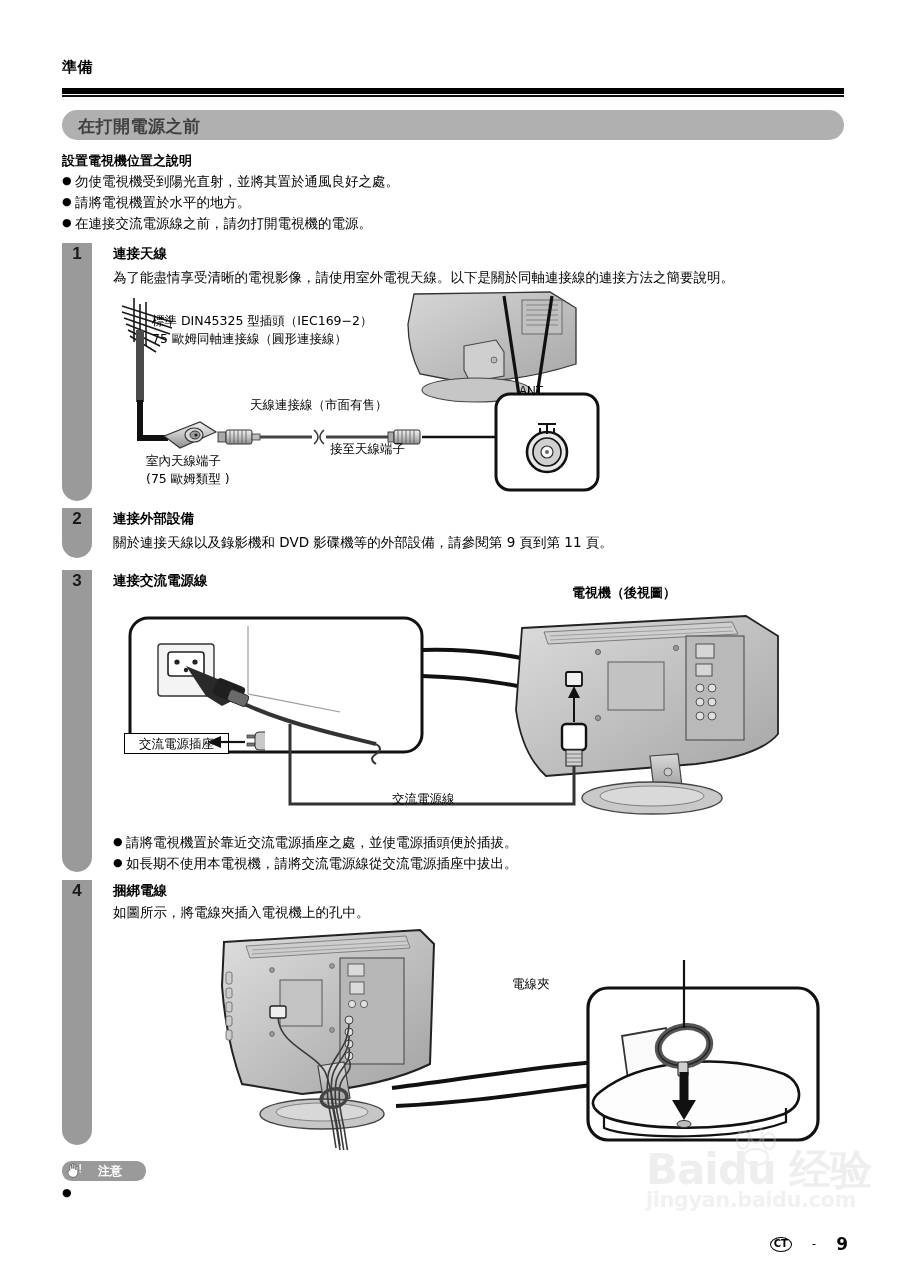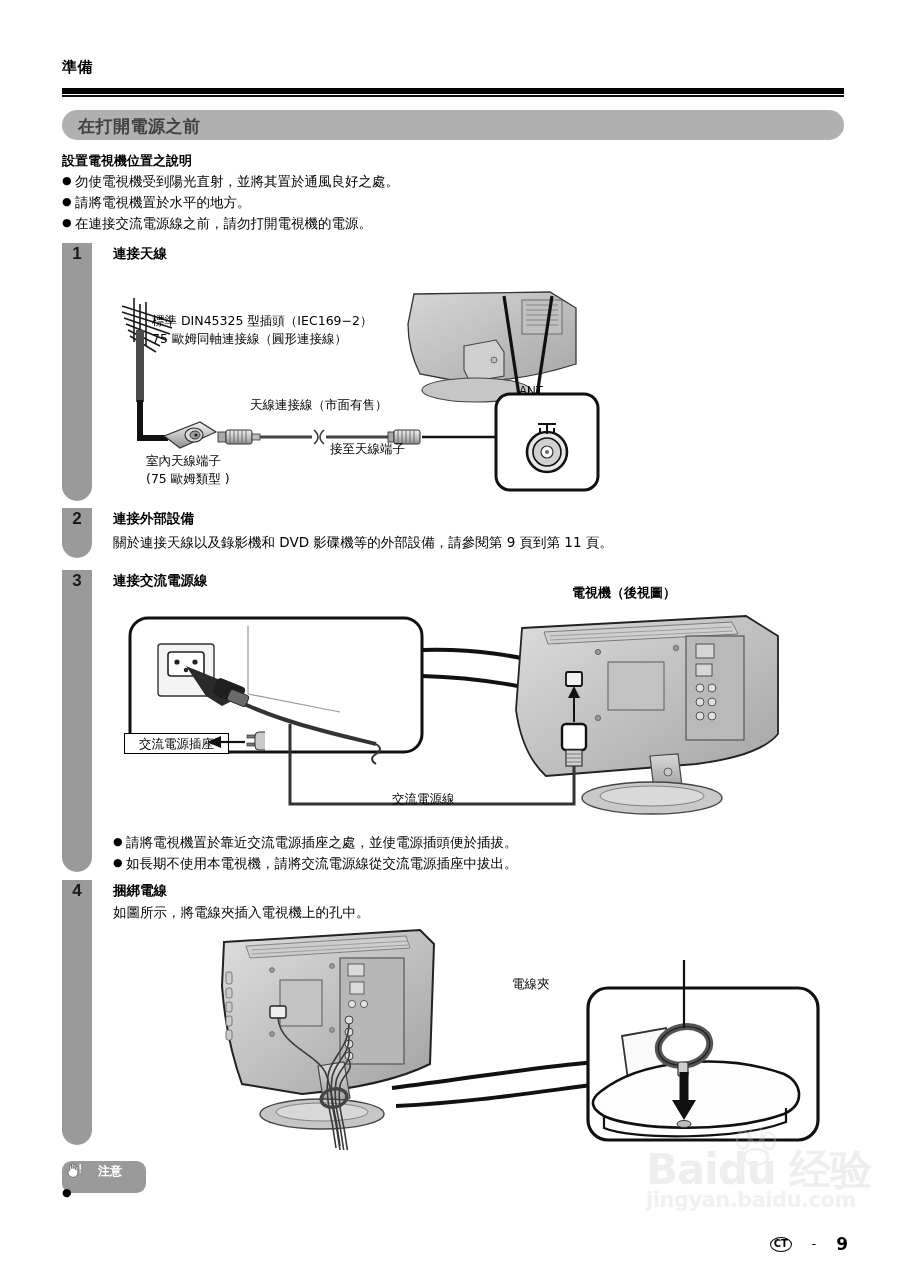--- a/index.html
+++ b/index.html
@@ -66,21 +66,21 @@
   
   .lbl { position: absolute; font-size: 12.5px; line-height: 17px; white-space: pre; }
   .lbl-b { font-weight: bold; }
   .lbl-box {
     position: absolute; font-size: 12.5px; padding: 2px 14px;
     border: 1px solid #000; background: #fff; line-height: 15px;
   }
 
   
   .caution-badge {
-    position: absolute; left: 62px; top: 1161px; height: 32px; width: 84px;
+    position: absolute; left: 62px; top: 1161px; height: 20px; width: 84px;
     background: #9a9a9a; border-radius: 9.5px;
   }
   .caution-badge .hand { position: absolute; left: 5px; top: 1px; width: 15px; height: 16px; }
   .caution-badge .ctxt {
     position: absolute; left: 36px; top: 2px; font-size: 12px; font-weight: bold; color: #fff;
   }
   .caution-line {
     position: absolute; left: 62px; top: 1186px; width: 700px;
     font-size: 13px; font-weight: bold; display: flex; align-items: flex-start;
   }
@@ -128,20 +128,21 @@
     <div class="bullet-row">
       <span class="dot">●</span>
       <span class="txt">在連接交流電源線之前，請勿打開電視機的電源。</span>
     </div>
   </div>
 
   <div class="step-bar" style="left:62px; top:243px; height:258px;">
     <span class="num">1</span>
   </div>
   <div class="step-head" style="left:113px; top:245px;">連接天線</div>
+  <div class="step-body" style="left:113px; top:268px; width:740px;">為了能盡情享受清晰的電視影像，請使用室外電視天線。以下是關於同軸連接線的連接方法之簡要說明。</div>
 
   <div class="dg" style="left:100px; top:290px; width:760px; height:210px;">
     <svg width="760" height="210" viewBox="0 0 760 210" xmlns="http://www.w3.org/2000/svg">
       <defs>
         <linearGradient id="gmet" x1="0" y1="0" x2="0" y2="1">
           <stop offset="0" stop-color="#f2f2f2"></stop>
             <stop offset=".45" stop-color="#c9c9c9"></stop>
             <stop offset="1" stop-color="#8f8f8f"></stop>
         </linearGradient>
         <linearGradient id="gtv" x1="0" y1="0" x2="1" y2="1">

